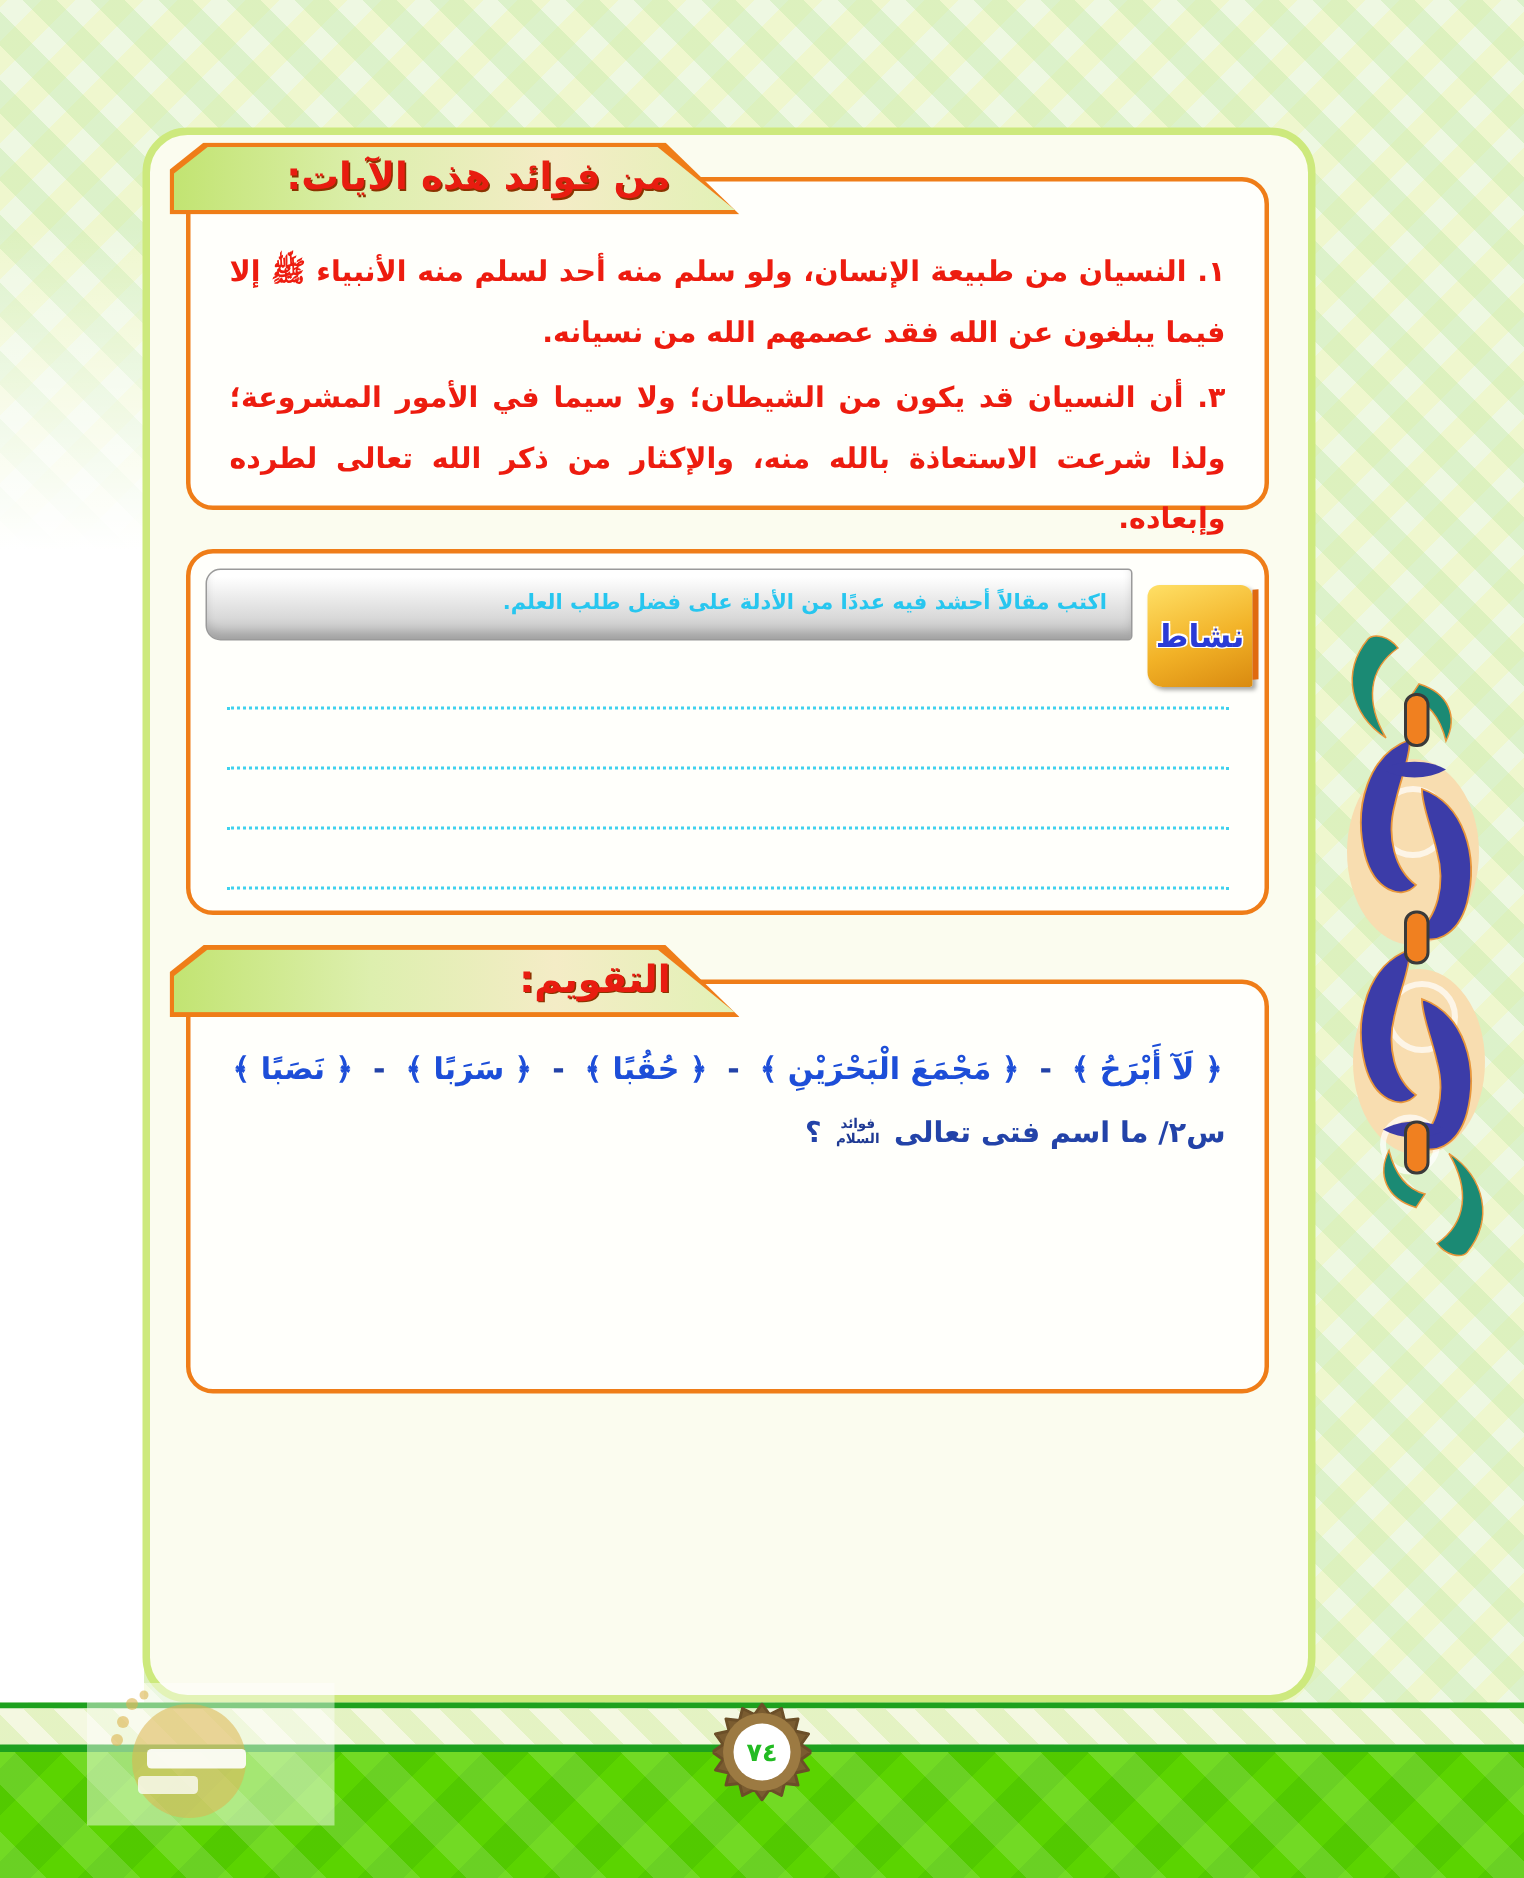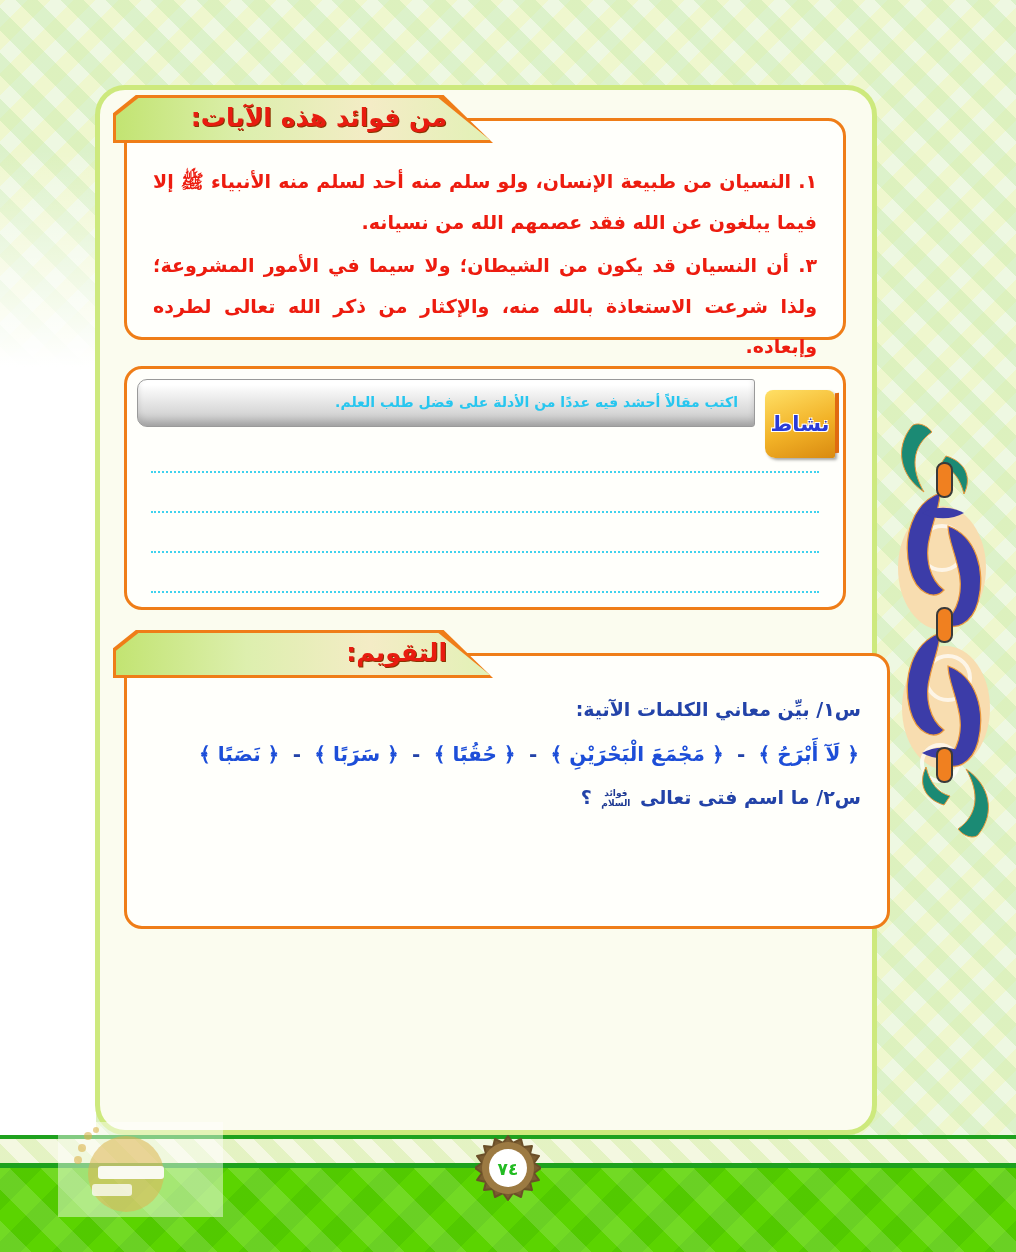--- a/index.html
+++ b/index.html
@@ -13,21 +13,21 @@
   }
   .left-fade{position:absolute;left:0;top:150px;width:96px;height:985px;
     background:linear-gradient(to bottom, rgba(255,255,255,0), #fff 22%, #fff);}
   
   .main-panel{position:absolute;left:95px;top:85px;width:772px;height:1040px;
     background:#fbfcef;border:5px solid #cde97d;border-radius:30px;}
   .content-box{position:absolute;left:24px;width:716px;background:#fffffb;
     border:3px solid #ef7d18;border-radius:18px;}
   .box-benefits{top:28px;height:216px;}
   .box-activity{top:276px;height:238px;}
-  .box-evaluation{top:563px;height:270px;padding-left:44px;}
+  .box-evaluation{top:563px;height:270px;}
   
   .banner{position:absolute;top:-26px;left:-14px;width:380px;height:48px;}
   .banner .b-outer{position:absolute;inset:0;background:#ef7d18;
     clip-path:polygon(100% 100%, 87% 0%, 6% 0%, 0% 38%, 0% 100%);}
   .banner .b-inner{position:absolute;inset:3px;
     background:linear-gradient(to right, #c2e472 0%, #ddefae 35%, #f4ecc6 68%, #e2f1b6 100%);
     clip-path:polygon(100% 100%, 86.2% 0%, 6% 0%, 0% 42%, 0% 100%);}
   .banner .b-label{position:absolute;right:46px;top:0;line-height:46px;
     color:#e81c10;font-size:25px;font-weight:bold;text-shadow:1px 1px 0 #8a3400;}
   
@@ -112,21 +112,20 @@
     </div>
   </div>
 
   <div class="content-box box-evaluation">
     <div class="banner">
       <div class="b-outer"></div>
       <div class="b-inner"></div>
       <span class="b-label">التقويم:</span>
     </div>
     <div class="eval-content">
-      <div class="eval-row">س١/ بيِّن معاني الكلمات الآتية:</div>
       <div class="quran-words">
         <span class="quran-word">﴿ لَآ أَبْرَحُ ﴾</span>
         <span class="word-sep">-</span>
         <span class="quran-word">﴿ مَجْمَعَ الْبَحْرَيْنِ ﴾</span>
         <span class="word-sep">-</span>
         <span class="quran-word">﴿ حُقُبًا ﴾</span>
         <span class="word-sep">-</span>
         <span class="quran-word">﴿ سَرَبًا ﴾</span>
         <span class="word-sep">-</span>
         <span class="quran-word">﴿ نَصَبًا ﴾</span>

